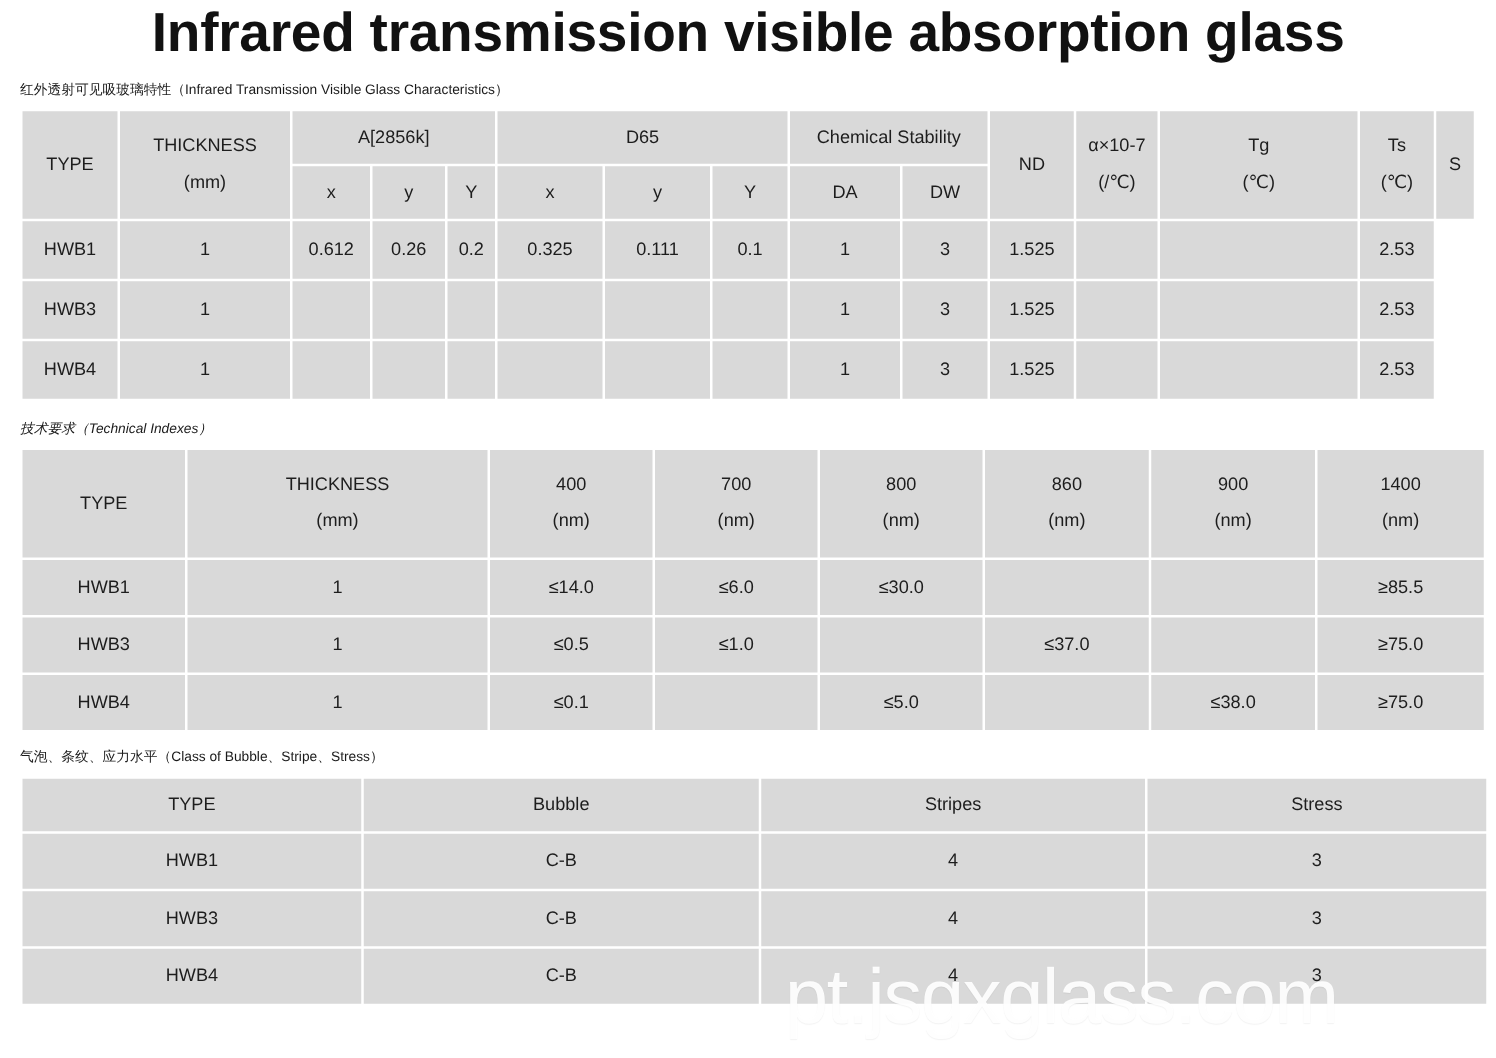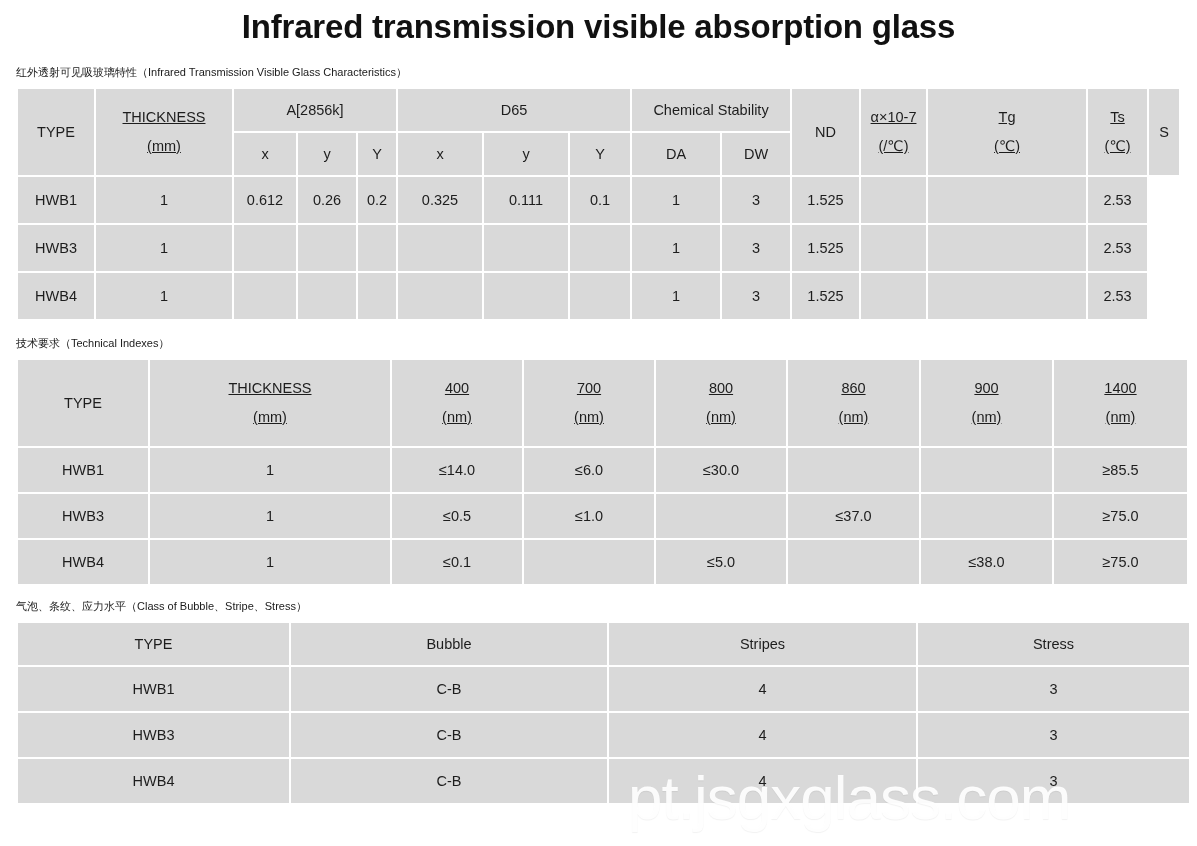--- a/index.html
+++ b/index.html
@@ -14,21 +14,21 @@
     position: relative;
     font-family: "Liberation Sans", "DejaVu Sans", sans-serif;
     color: #1a1a1a;
     overflow: hidden;
   }
 
   .page-title {
     text-align: center;
     font-family: "Liberation Sans", "DejaVu Sans", sans-serif;
     font-weight: bold;
-    font-size: 33px;
+    font-size: 44px;
     letter-spacing: -0.2px;
     margin: 0;
     padding: 6px 0 0 0;
     line-height: 42px;
     color: #111111;
   }
 
   .section-caption {
     font-size: 11px;
     line-height: 20px;
@@ -58,36 +58,36 @@
     line-height: 17px;
     font-family: "Liberation Sans", "DejaVu Sans", sans-serif;
   }
 
   
   #table-characteristics { margin-top: 5px; }
   #table-characteristics .hdr-tall { height: 42px; }
   #table-characteristics .hdr-sub  { height: 42px; }
   #table-characteristics td.row-cell { height: 46px; }
 
-  .two-line { display: block; text-decoration: underline; }
+  .two-line { display: block; }
   .two-line .l1 { display: block; }
   .two-line .l2 { display: block; margin-top: 12px; }
 
   
   #table-indexes { margin-top: 5px; }
   #table-indexes td.hdr { height: 86px; }
   #table-indexes td.row-cell { height: 44px; }
 
   
   #table-bubble { margin-top: 5px; }
   #table-bubble td.hdr { height: 42px; }
   #table-bubble td.row-cell { height: 44px; }
 
   .cap1 { margin: 14px 0 0 0; }
-  .cap2 { margin: 12px 0 0 0; }
+  .cap2 { margin: 12px 0 0 0; font-style: italic; }
   .cap3 { margin: 10px 0 0 0; }
 
   .watermark {
     position: absolute;
     left: 628px;
     top: 767px;
     font-size: 62px;
     line-height: 62px;
     color: rgba(255,255,255,0.92);
     text-shadow: 0 1px 1px rgba(0,0,0,0.055);

